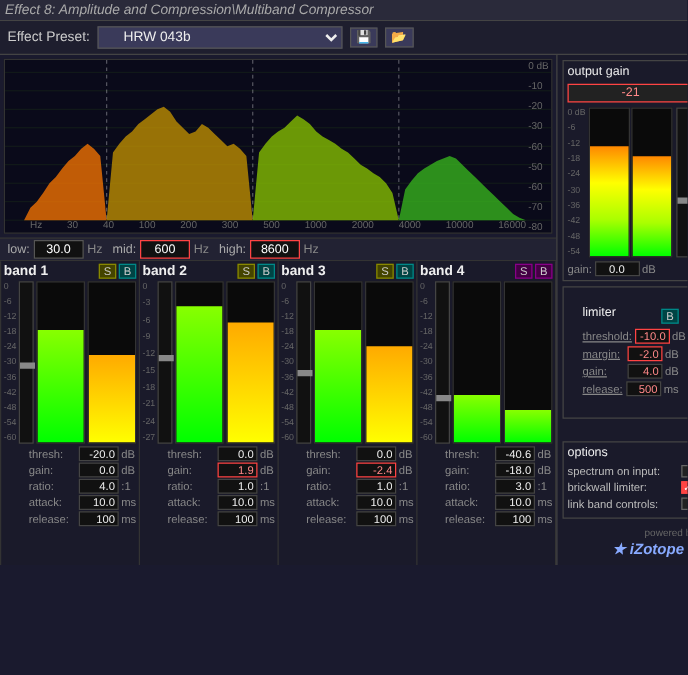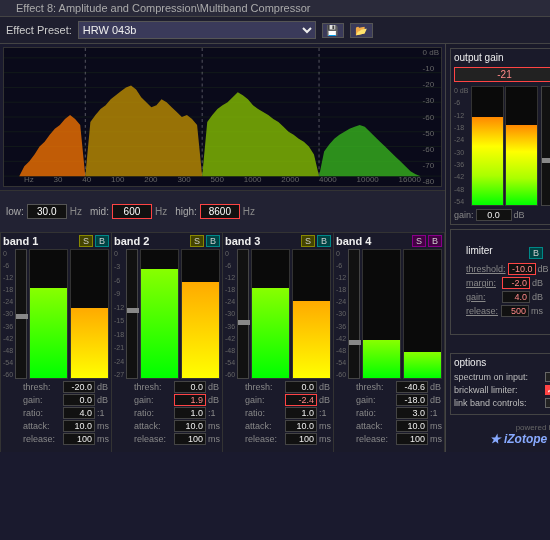--- a/index.html
+++ b/index.html
@@ -8,40 +8,41 @@
       height: 540px;
       background: #1a1a2e;
       font-family: Arial, sans-serif;
       font-size: 10px;
       color: #ccc;
       overflow: hidden;
     }
     .title-bar {
       background: #2a2a3a;
       color: #aaa;
-      padding: 2px 16px;
+      padding: 2px 4px;
       font-size: 11px;
       border-bottom: 1px solid #444;
+      font-style: italic;
     }
     .preset-bar {
       background: #1e1e2e;
       display: flex;
       align-items: center;
       padding: 4px 6px;
       gap: 6px;
       border-bottom: 1px solid #444;
     }
     .preset-label { color: #ccc; font-size: 11px; text-align: right; }
     .preset-select {
       background: #3a3a5a;
       color: #eee;
       border: 1px solid #555;
       font-size: 11px;
-      padding: 1px 0;
-      width: 238px;
+      padding: 1px 16px;
+      width: 196px;
     }
     .preset-btn {
       background: #3a3a5a;
       border: 1px solid #555;
       color: #ccc;
       font-size: 10px;
       padding: 1px 4px;
       cursor: pointer;
     }
     .main-area {
@@ -88,21 +89,21 @@
       right: 20px;
       display: flex;
       justify-content: space-between;
       color: #666;
       font-size: 8px;
     }
     .crossover-bar {
       background: #222233;
       display: flex;
       align-items: flex-end;
-      padding: 13px 6px;
+      padding: 1px 6px;
       gap: 8px;
       font-size: 10px;
       border-top: 1px solid #333;
       border-bottom: 1px solid #333;
     }
     .crossover-field {
       display: flex;
       align-items: center;
       gap: 3px;
     }

